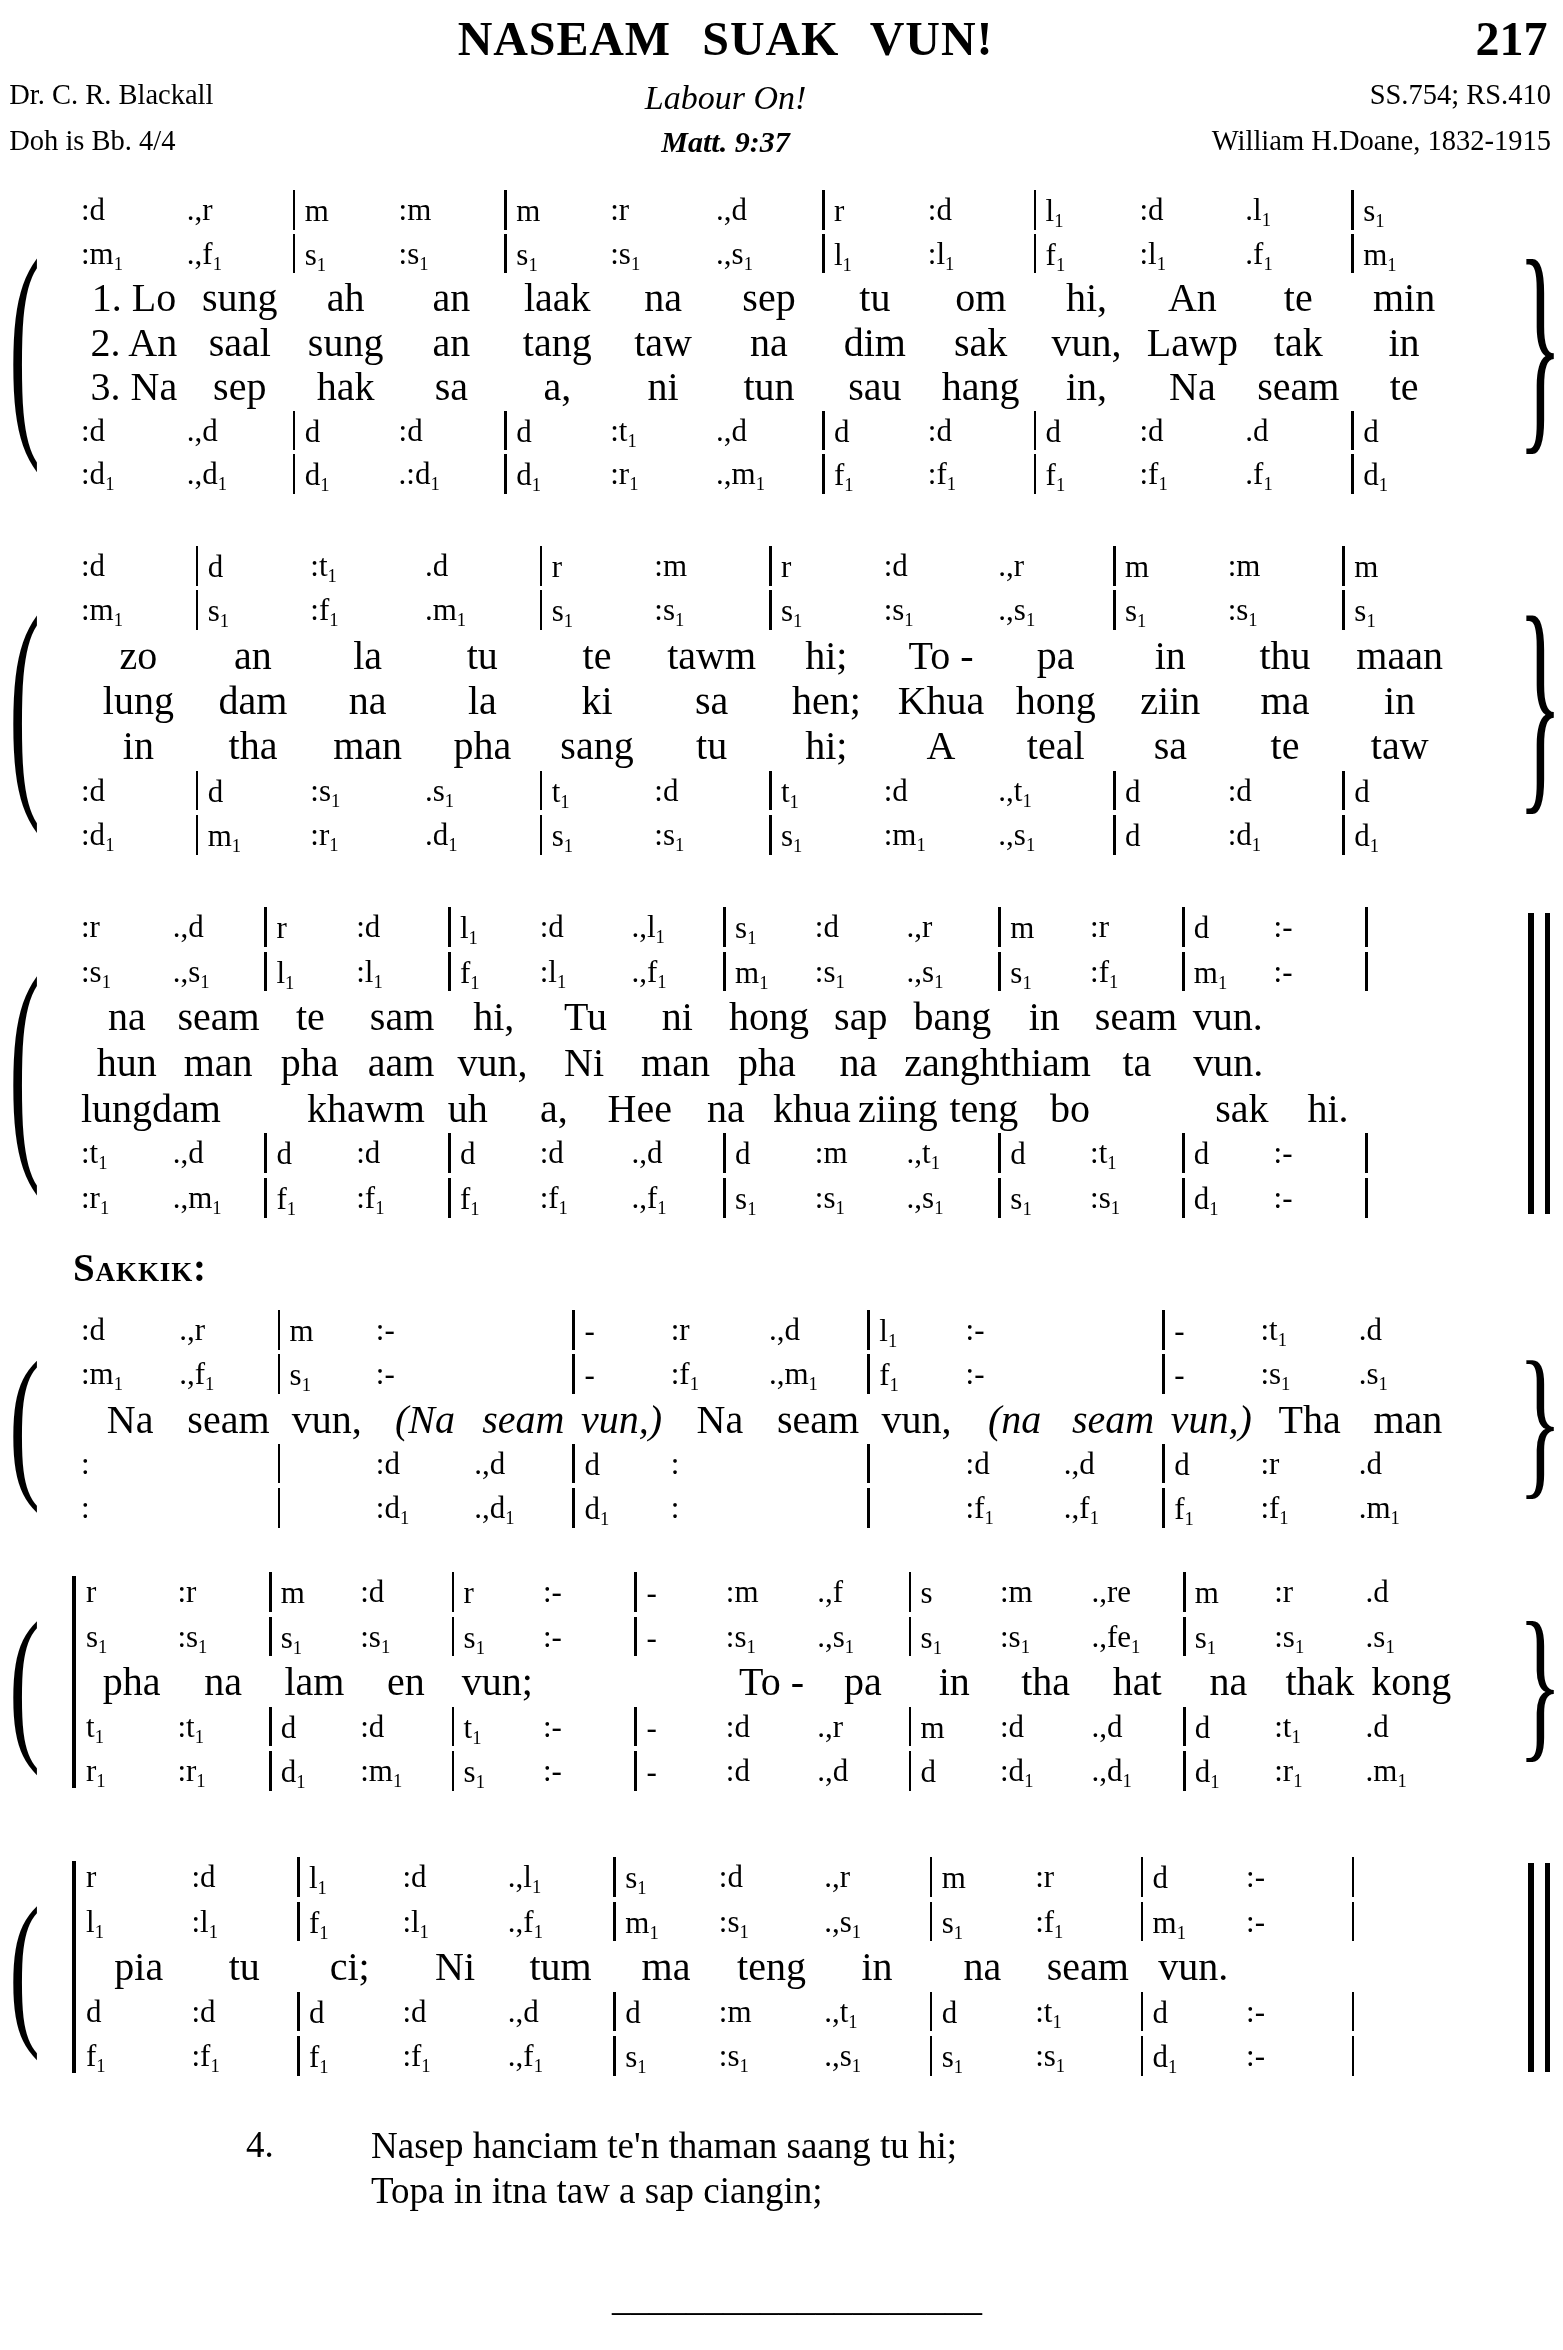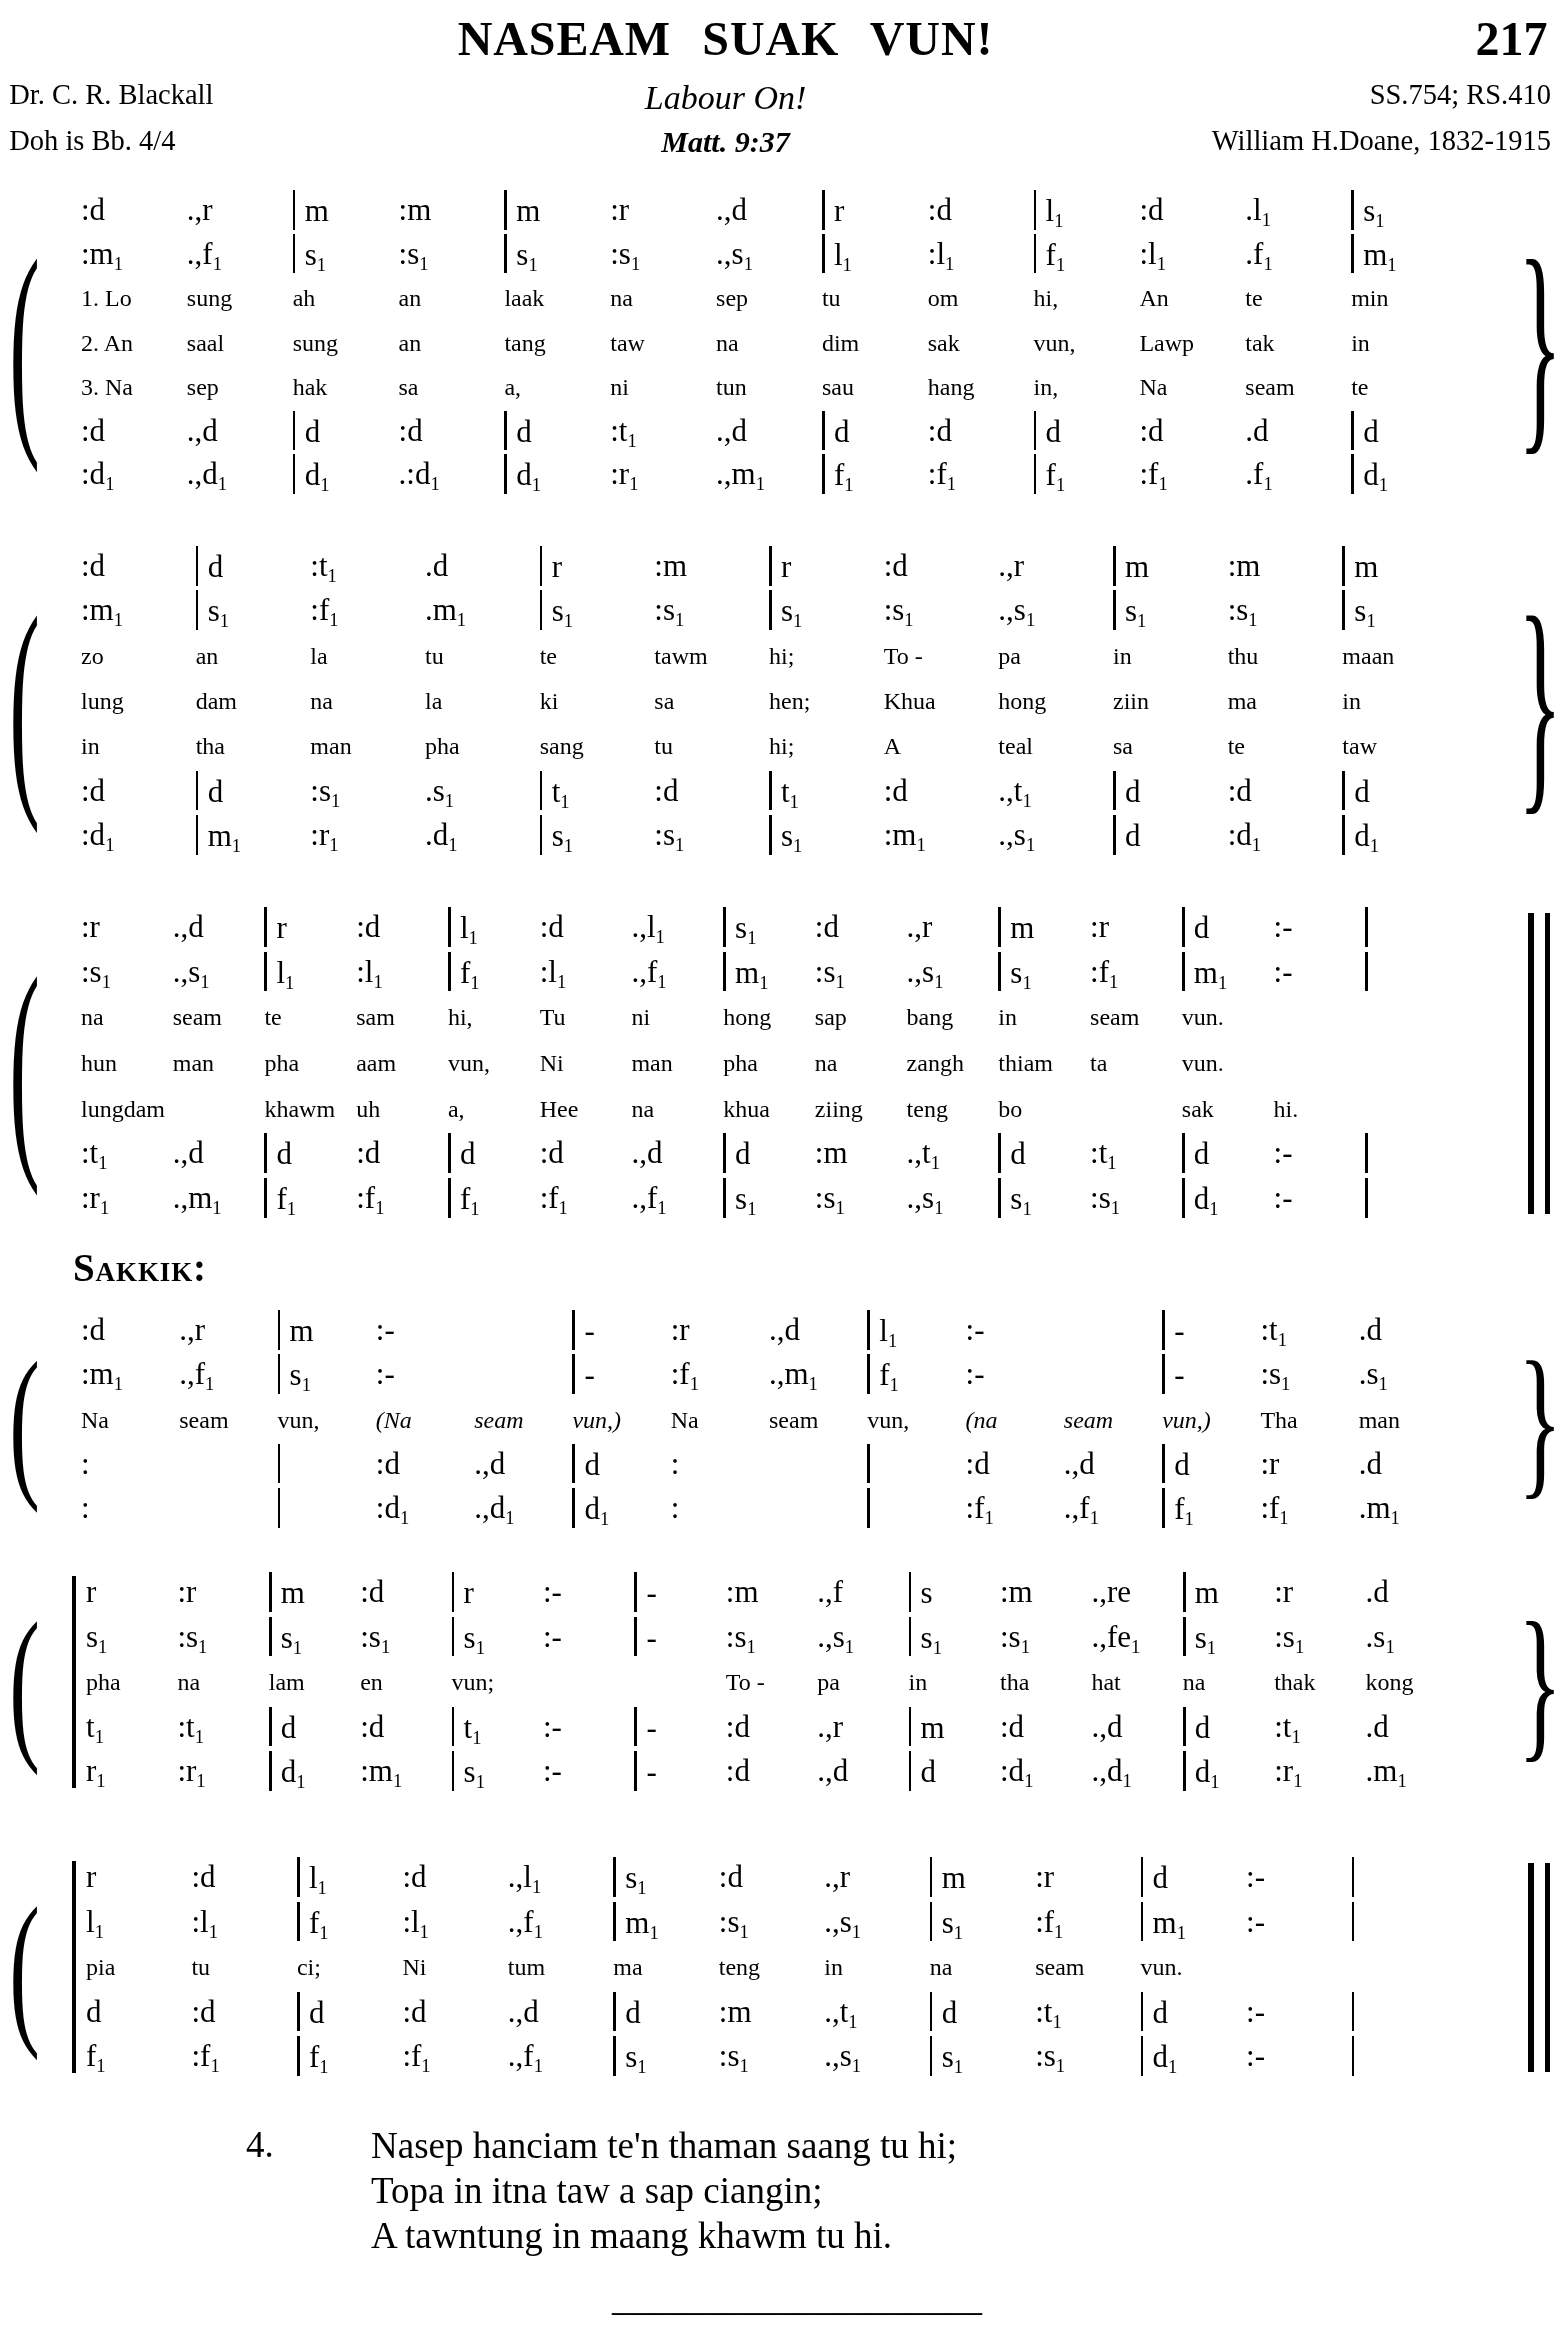--- a/index.html
+++ b/index.html
@@ -17,21 +17,21 @@
   .hdr-center{position:absolute;left:0;width:1451px;text-align:center;font-style:italic;white-space:nowrap;}
   .row2{top:79px;} .row3{top:125px;}
   .hdr-center.row2{font-size:34px;} .hdr-center.row3{font-size:30px;font-weight:bold;}
   
   .system{position:absolute;left:0;width:1564px;}
   .sys-rows{position:absolute;left:81px;right:107px;top:0;bottom:0;
     display:flex;flex-direction:column;justify-content:space-between;}
   .sys-rows.lead{left:86px;}
   .mrow,.lrow{display:grid;width:100%;}
   .mrow{font-size:31px;line-height:40px;}
-  .lrow{font-size:24px;line-height:42px;}
+  .lrow{font-size:40px;line-height:42px;text-align:center;}
   .cell{white-space:nowrap;overflow:visible;}
   .cell.it{font-style:italic;}
   .bar{display:inline-block;width:2.8px;height:1.28em;background:#000;
     vertical-align:-0.28em;margin-right:9.2px;}
   sub{font-size:60%;line-height:0;vertical-align:-0.32em;}
   .brace{position:absolute;top:50%;font-size:92px;line-height:1;font-weight:normal;
     transform-origin:center;}
   .brace-left{left:9.2px;}
   .brace-right{right:1.8px;}
   .leadbar{position:absolute;left:72px;top:3.7px;bottom:3.7px;width:3.7px;background:#000;}
@@ -671,17 +671,16 @@
     <span class="dbar">
       <i></i>
       <i></i>
     </span>
   </div>
 
 <div class="verse4-num">4.</div>
 <div class="verse4-lines">
   <div>Nasep hanciam te'n thaman saang tu hi;</div>
   <div>Topa in itna taw a sap ciangin;</div>
-  <div>A tawntung in maang khawm tu hi.</div>
 </div>
 
 <div class="footer-rule">____________________</div>
 
 
 </body></html>

